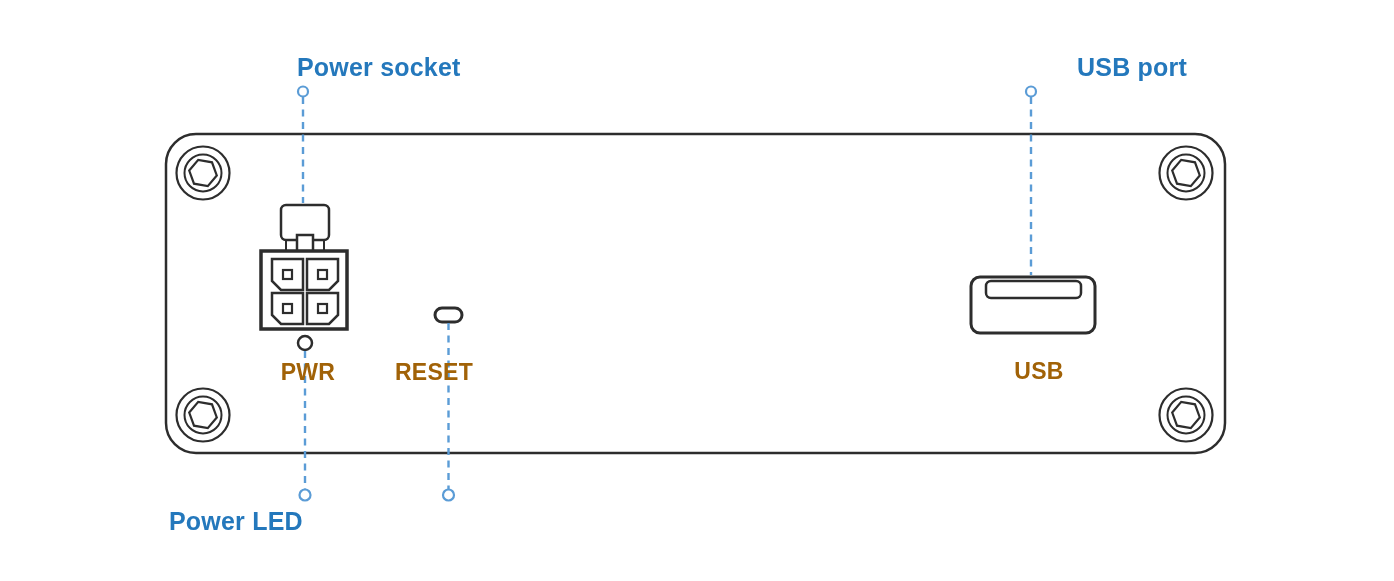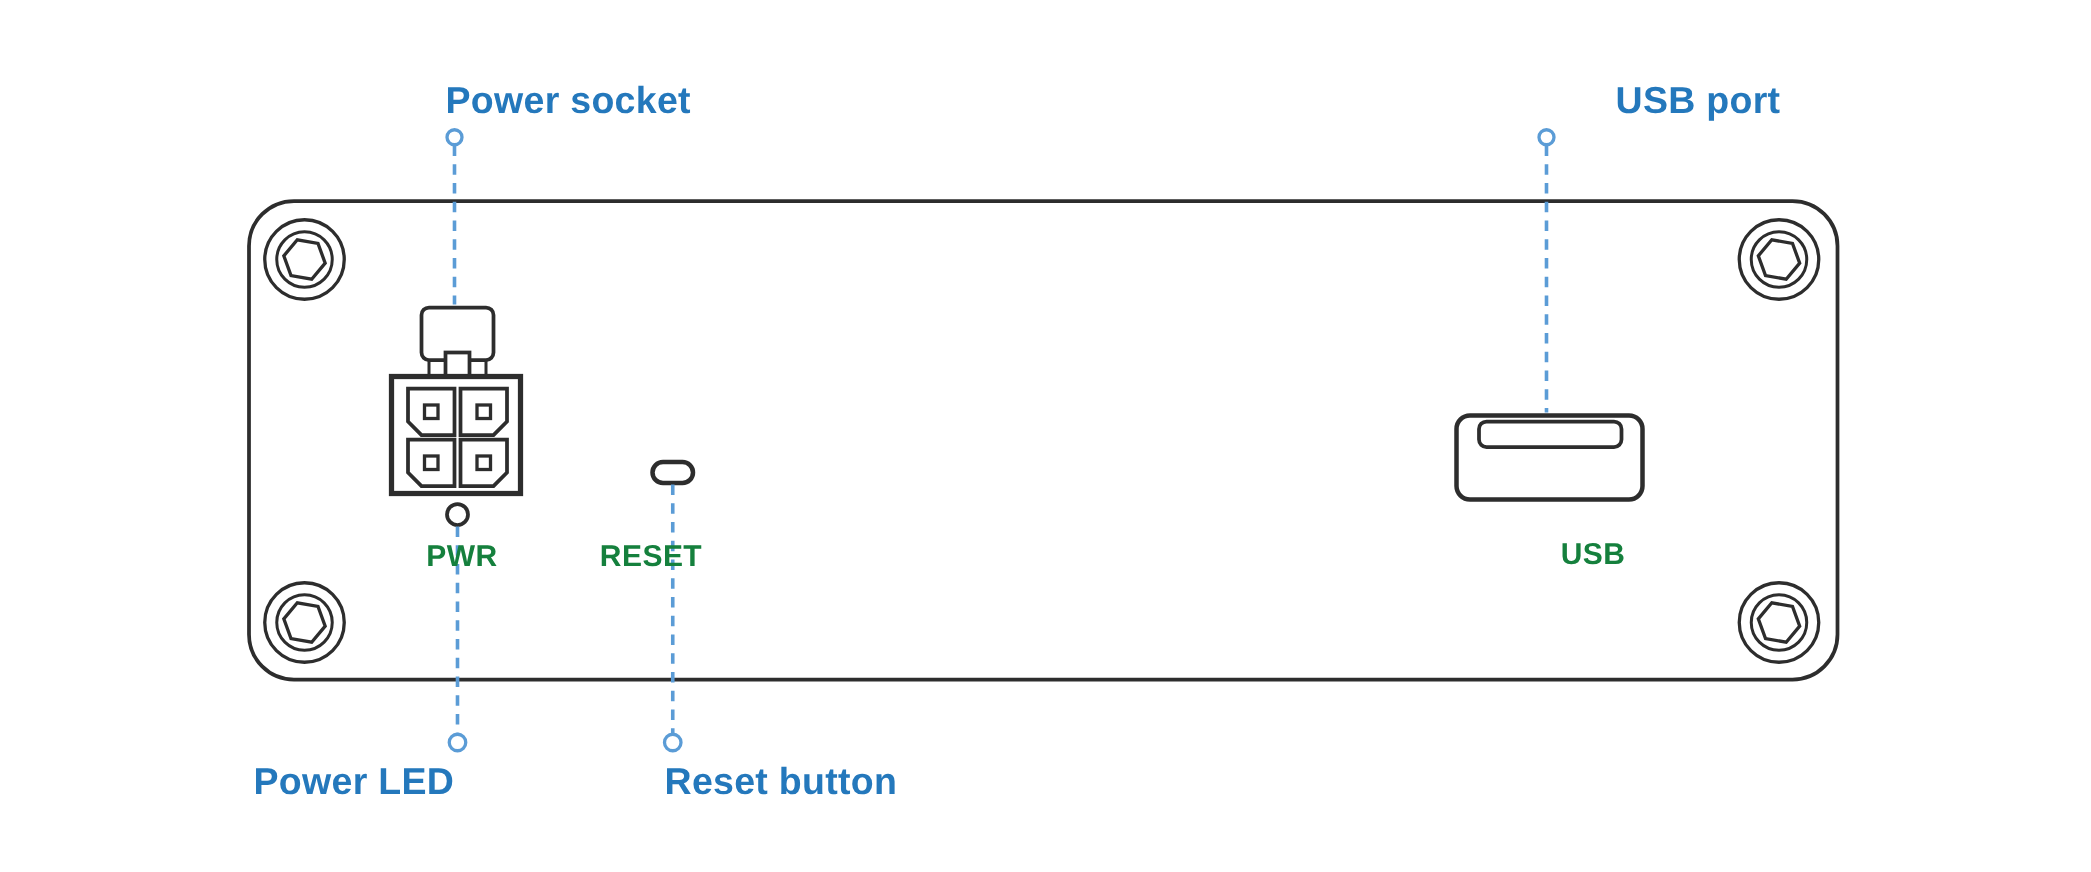--- a/index.html
+++ b/index.html
@@ -26,24 +26,24 @@
     white-space: nowrap;
     user-select: none;
   }
   .callout-label {
     font-size: 25px;
     font-weight: bold;
     letter-spacing: 0.2px;
     color: #2478bc;
   }
   .panel-label {
-    font-size: 20px;
+    font-size: 23px;
     font-weight: bold;
     letter-spacing: 0.3px;
-    color: #15803d;
+    color: #a16207;
     transform: translateX(-50%);
   }
 </style>
 </head>
 <body>
 
 <div class="stage">
 
   <svg width="1394" height="581" viewBox="0 0 1394 581">
     <defs>
@@ -104,19 +104,18 @@
       <circle cx="303" cy="91.5" r="5"></circle>
       <circle cx="1031" cy="91.5" r="5"></circle>
       <circle cx="305" cy="495" r="5.5"></circle>
       <circle cx="448.5" cy="495" r="5.5"></circle>
     </g>
   </svg>
 
   <div class="label callout-label" style="left:297px; top:55px;">Power socket</div>
   <div class="label callout-label" style="left:1077px; top:55px;">USB port</div>
   <div class="label callout-label" style="left:169px; top:509px;">Power LED</div>
-  <div class="label callout-label" style="left:443px; top:509px;">Reset button</div>
 
   <div class="label panel-label" style="left:308px; top:361px;">PWR</div>
   <div class="label panel-label" style="left:434px; top:361px;">RESET</div>
-  <div class="label panel-label" style="left:1062px; top:360px;">USB</div>
+  <div class="label panel-label" style="left:1039px; top:360px;">USB</div>
 
 </div>
 
 </body></html>

